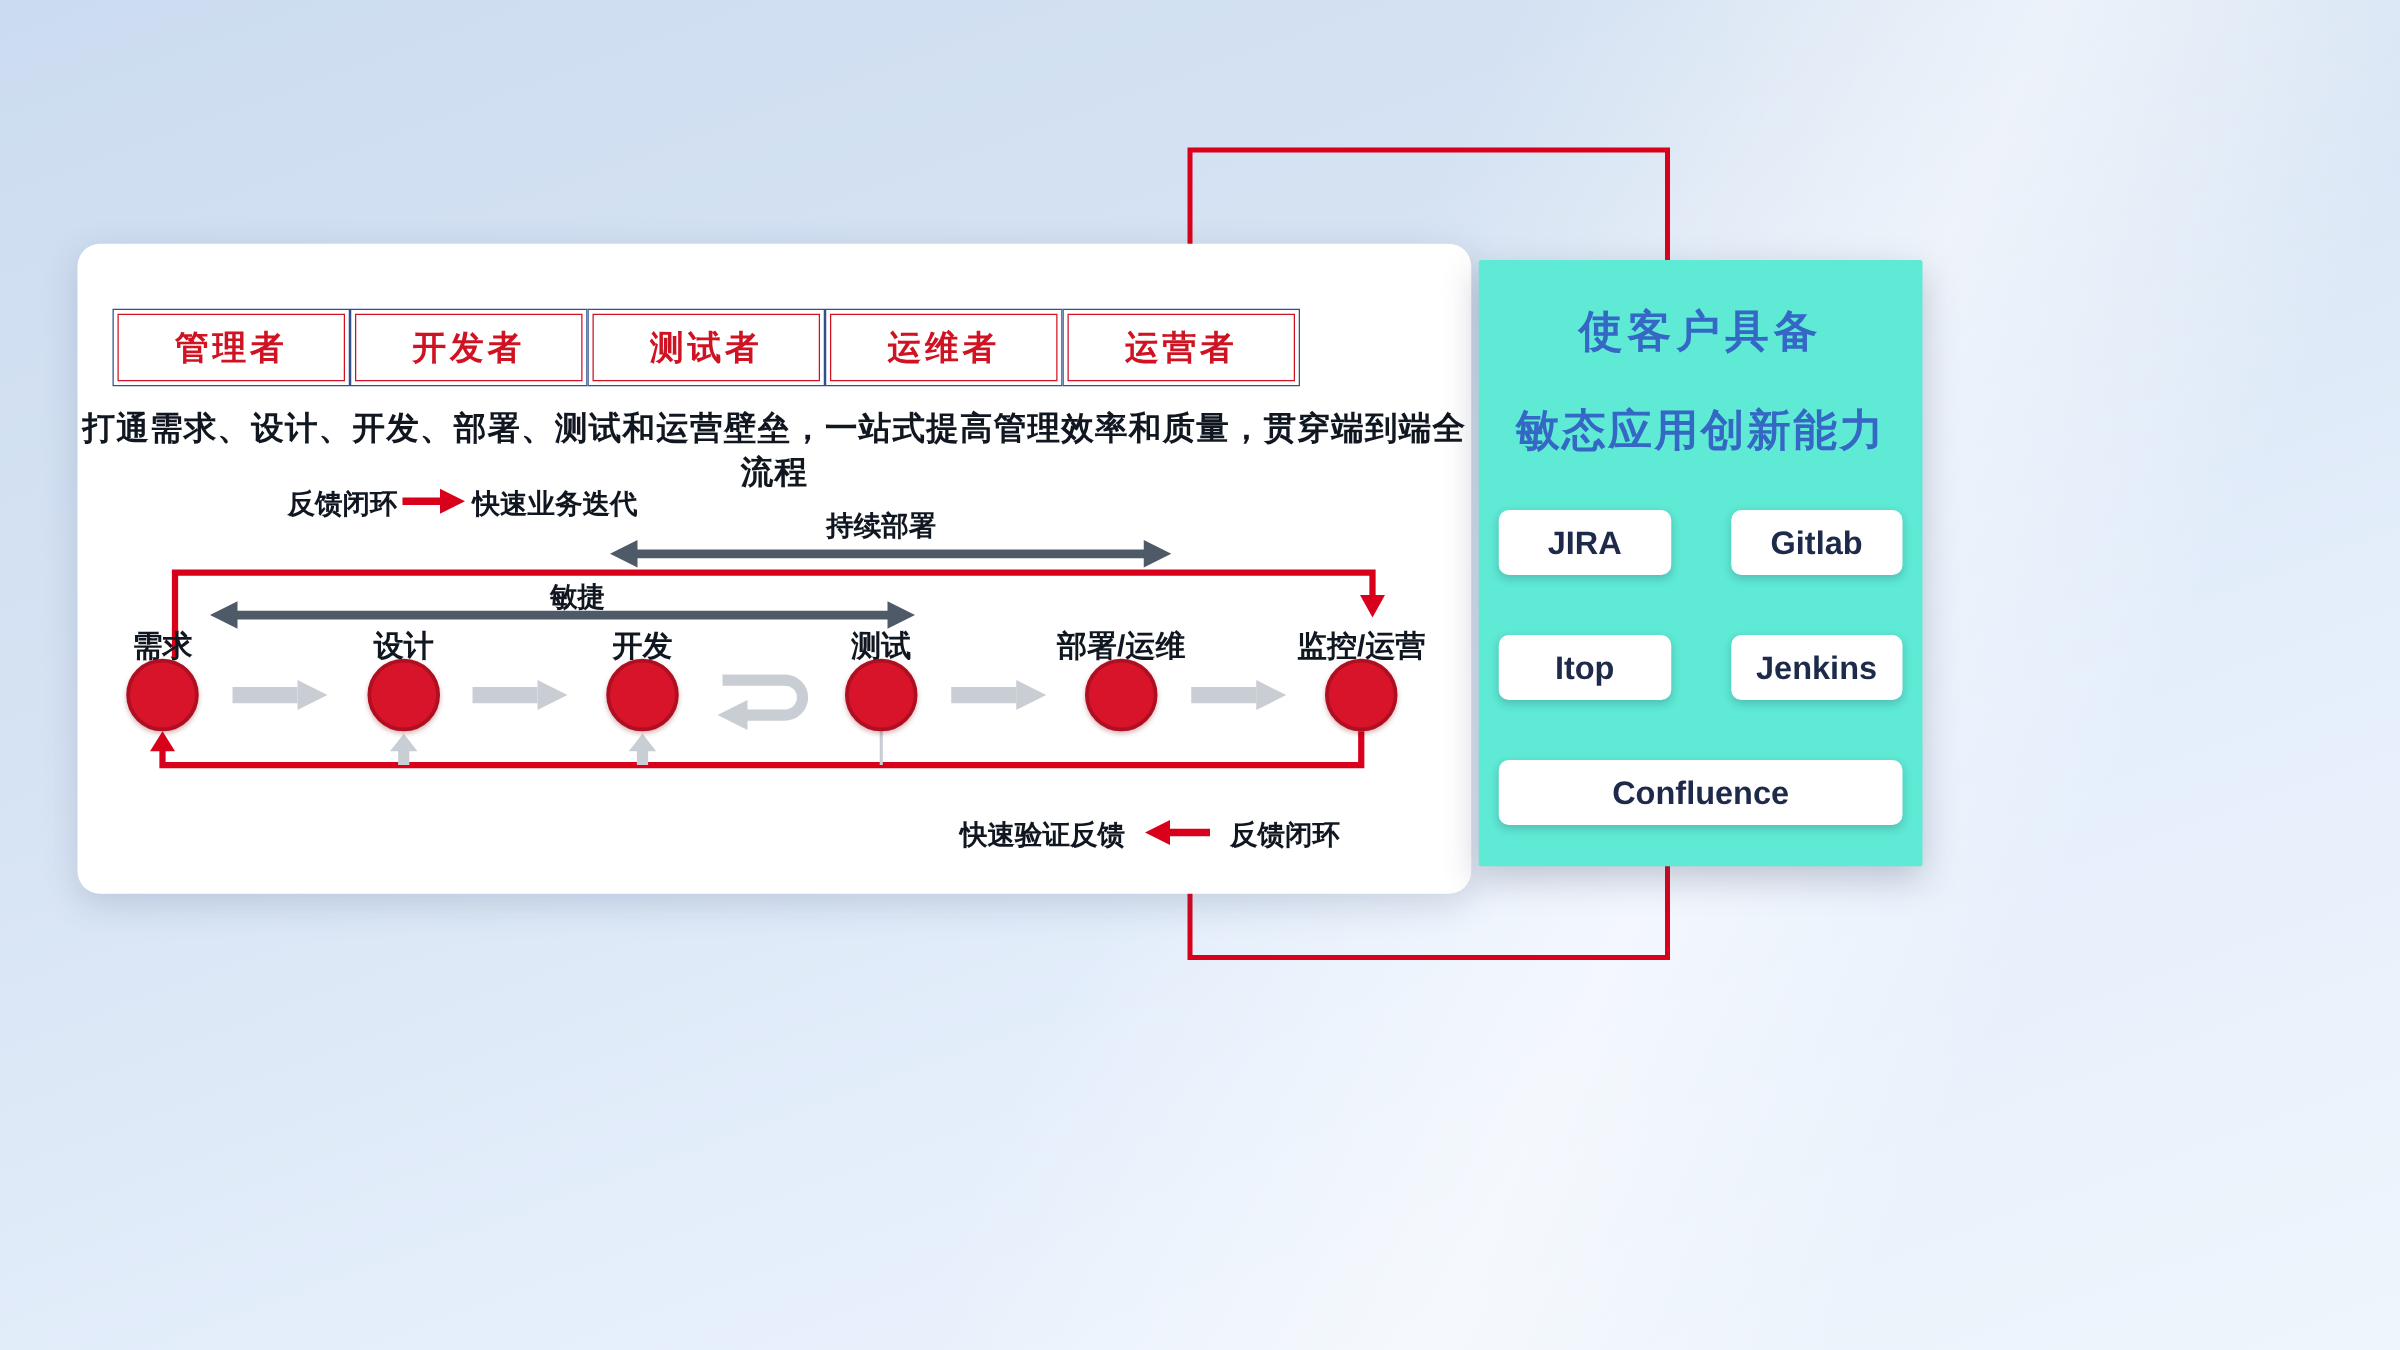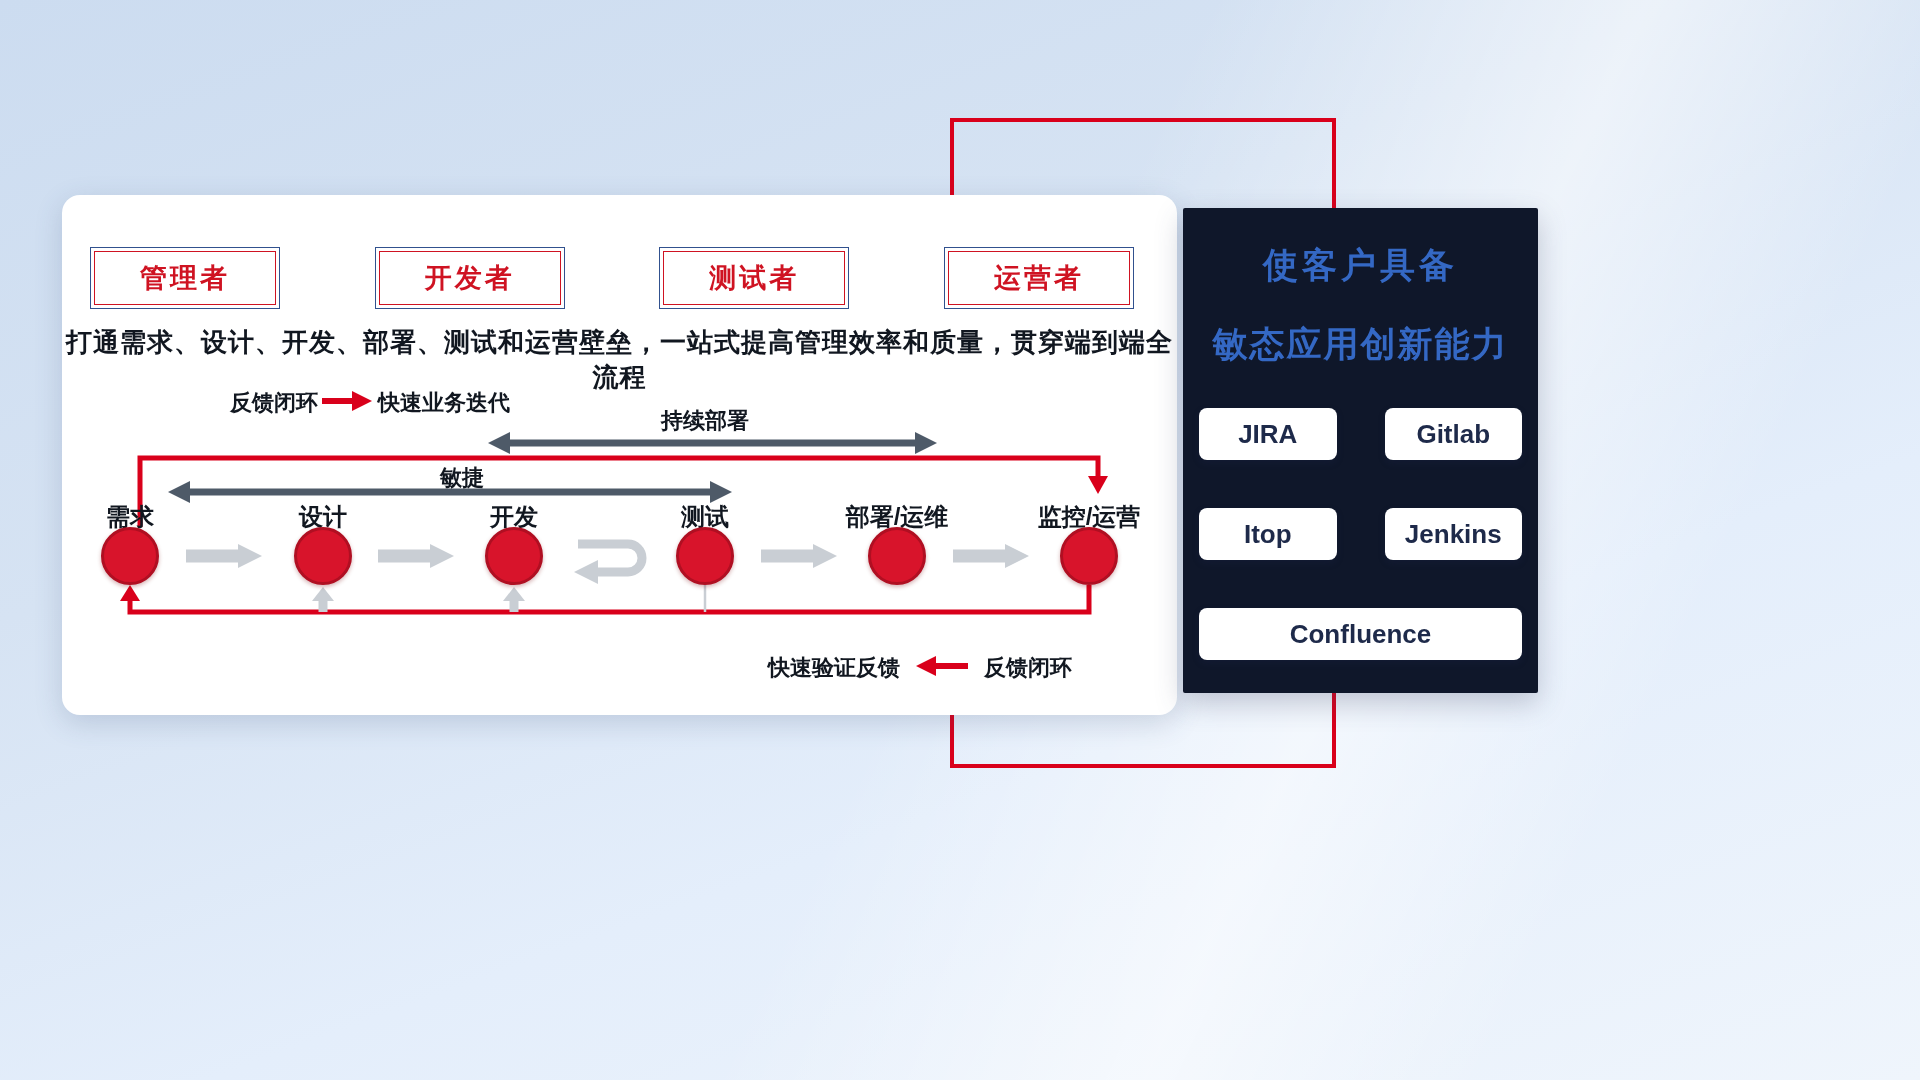--- a/index.html
+++ b/index.html
@@ -22,21 +22,21 @@
   
   .card{
     position:absolute;left:62px;top:195px;width:1115px;height:520px;
     background:#ffffff;border-radius:18px;z-index:2;
     box-shadow:0 8px 28px rgba(60,80,120,.20);
   }
 
   
   .roles{
     position:absolute;left:28px;top:52px;width:1044px;height:62px;
-    display:flex;justify-content:space-between;
+    display:flex;justify-content:flex-start;
   }
   .role-box{
     position:relative;width:190px;height:62px;border:1px solid #31518e;
     background:#fff;box-sizing:border-box;
   }
   .role-inner{
     position:absolute;inset:3px;border:1px solid #cf1322;
     display:flex;align-items:center;justify-content:center;
   }
   .role-label{color:#cf1322;font-size:27px;font-weight:700;letter-spacing:3px;}
@@ -55,21 +55,21 @@
 
   .node{
     position:absolute;width:58px;height:58px;border-radius:50%;
     background:#d8142b;border:3px solid #b00f22;box-sizing:border-box;top:332px;
     box-shadow:0 2px 4px rgba(120,0,10,.3);
   }
 
   
   .panel{
     position:absolute;left:1183px;top:208px;width:355px;height:485px;
-    background:#0f172a;z-index:3;border-radius:2px;
+    background:#5eead4;z-index:3;border-radius:2px;
     box-shadow:0 10px 28px rgba(60,70,100,.28);
   }
   .panel-title{
     margin-top:34px;text-align:center;color:#3468c4;
     font-size:35px;font-weight:700;letter-spacing:4px;
   }
   .panel-title.second{margin-top:32px;letter-spacing:2px;}
   .tools{
     margin:40px 16px 0 16px;
     display:grid;grid-template-columns:1fr 1fr;column-gap:26px;row-gap:30px;gap:48px;
@@ -98,20 +98,25 @@
         </div>
       </div>
       <div class="role-box">
         <div class="role-inner">
           <span class="role-label">开发者</span>
         </div>
       </div>
       <div class="role-box">
         <div class="role-inner">
           <span class="role-label">测试者</span>
+        </div>
+      </div>
+      <div class="role-box">
+        <div class="role-inner">
+          <span class="role-label">运维者</span>
         </div>
       </div>
       <div class="role-box">
         <div class="role-inner">
           <span class="role-label">运营者</span>
         </div>
       </div>
     </div>
 
     <div class="subtitle">打通需求、设计、开发、部署、测试和运营壁垒，一站式提高管理效率和质量，贯穿端到端全流程</div>

